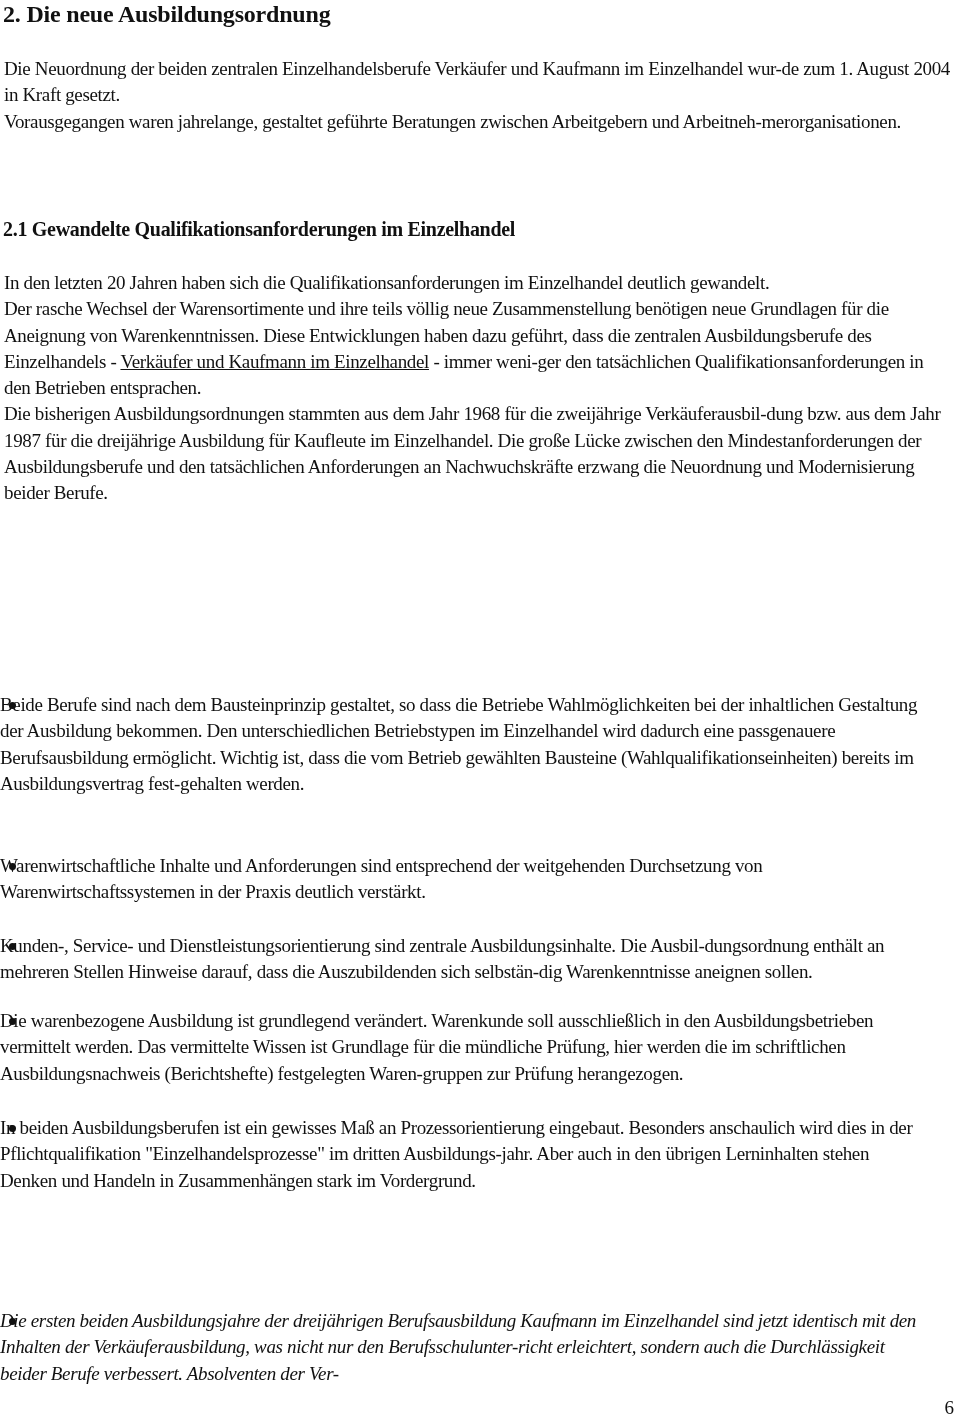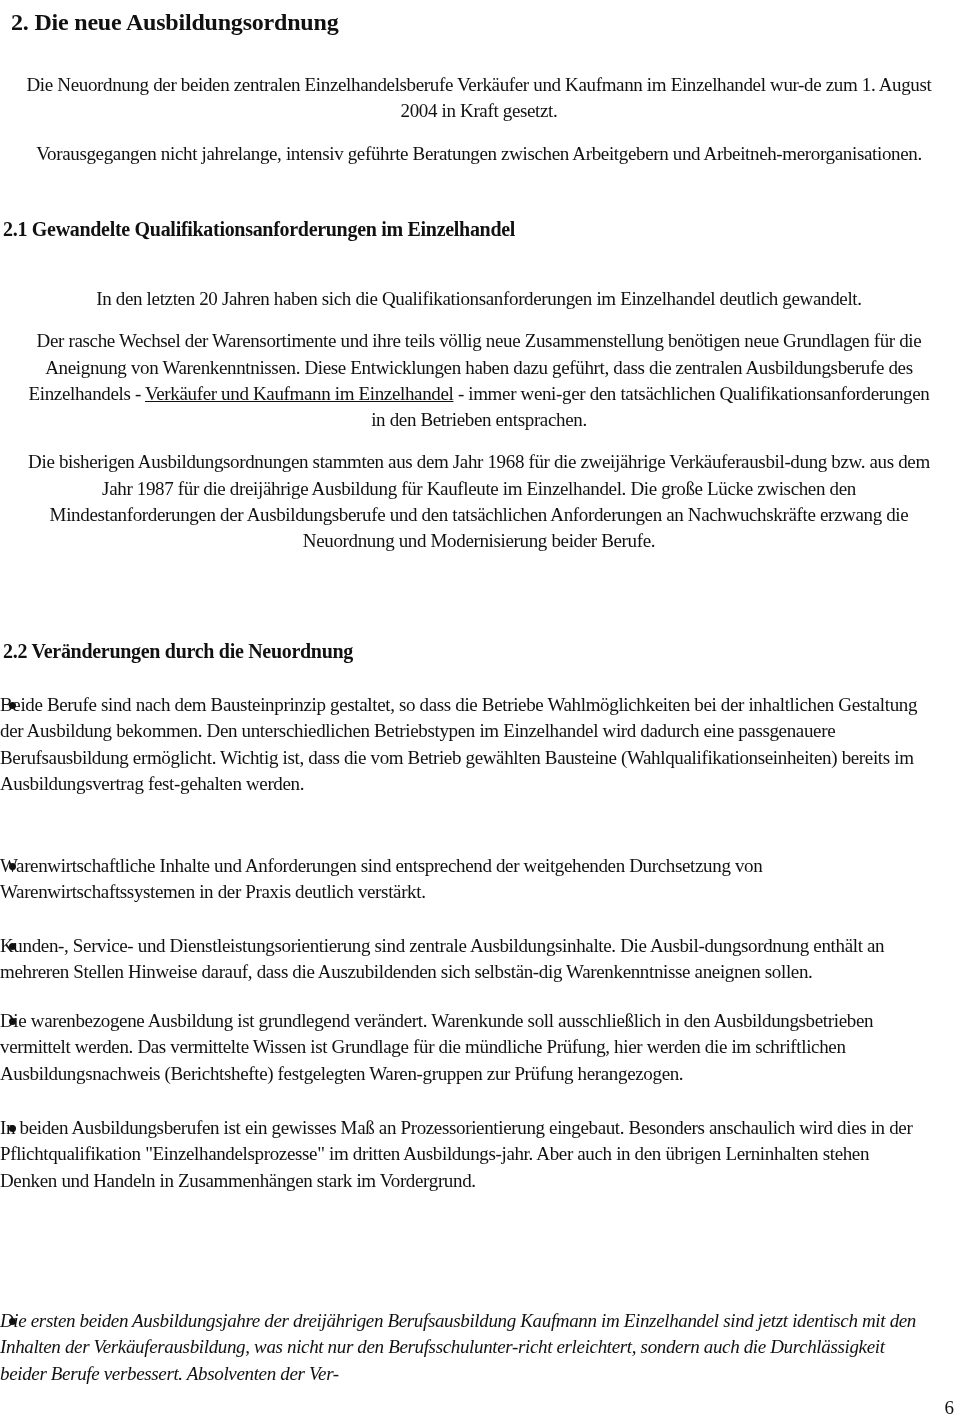--- a/index.html
+++ b/index.html
@@ -2,32 +2,32 @@
 <html><head>
   <meta charset="utf-8">
   <style>
     html, body { margin: 0; padding: 0; background: #ffffff; }
     body {
       width: 960px; height: 1423px; position: relative; overflow: hidden;
       font-family: "Liberation Serif", serif; color: #111111;
     }
     .page { position: absolute; left: 0; top: 0; width: 960px; height: 1423px; }
     h1 {
-      position: absolute; left: 3px; top: 0px; margin: 8px;
+      position: absolute; left: 3px; top: 0px; margin: 0;
       font-size: 24px; font-weight: bold; line-height: 28px; letter-spacing: -0.2px;
     }
     h2 {
       position: absolute; left: 3px; margin: 0;
       font-size: 20px; font-weight: bold; line-height: 26px; letter-spacing: -0.3px;
     }
     .para {
       position: absolute; left: 4px; width: 950px; margin: 0;
       font-size: 19px; line-height: 26.3px; letter-spacing: -0.35px;
     }
-    .para p { margin: 16px; text-align: center; }
+    .para p { margin: 0; }
     .u { text-decoration: underline; }
     ul.bullets { list-style: none; margin: 0; padding: 0; }
     .bullet {
       position: absolute; left: 0; width: 955px;
       font-size: 19px; line-height: 26.3px; letter-spacing: -0.35px;
     }
     .bullet .dot {
       position: absolute; left: 9px; top: 10px; width: 7px; height: 7px;
       border-radius: 50%; background: #111111;
     }
@@ -39,32 +39,31 @@
   </style>
 </head>
 <body>
 
 <div class="page">
 
   <h1>2. Die neue Ausbildungsordnung</h1>
 
   <div class="para" style="top:56px;">
     <p>Die Neuordnung der beiden zentralen Einzelhandelsberufe Verkäufer und Kaufmann im Einzelhandel wur-de zum 1. August 2004 in Kraft gesetzt.</p>
-    <p>Vorausgegangen nicht jahrelange, intensiv geführte Beratungen zwischen Arbeitgebern und Arbeitneh-merorganisationen.</p>
+    <p>Vorausgegangen waren jahrelange, gestaltet geführte Beratungen zwischen Arbeitgebern und Arbeitneh-merorganisationen.</p>
   </div>
 
   <h2 style="top:216px;">2.1 Gewandelte Qualifikationsanforderungen im Einzelhandel</h2>
 
   <div class="para" style="top:270px;">
     <p>In den letzten 20 Jahren haben sich die Qualifikationsanforderungen im Einzelhandel deutlich gewandelt.</p>
     <p><span>Der rasche Wechsel der Warensortimente und ihre teils völlig neue Zusammenstellung benötigen neue Grundlagen für die Aneignung von Warenkenntnissen. Diese Entwicklungen haben dazu geführt, dass die zentralen Ausbildungsberufe des Einzelhandels - </span><span class="u">Verkäufer und Kaufmann im Einzelhandel</span><span> - immer weni-ger den tatsächlichen Qualifikationsanforderungen in den Betrieben entsprachen.</span></p>
     <p>Die bisherigen Ausbildungsordnungen stammten aus dem Jahr 1968 für die zweijährige Verkäuferausbil-dung bzw. aus dem Jahr 1987 für die dreijährige Ausbildung für Kaufleute im Einzelhandel. Die große Lücke zwischen den Mindestanforderungen der Ausbildungsberufe und den tatsächlichen Anforderungen an Nachwuchskräfte erzwang die Neuordnung und Modernisierung beider Berufe.</p>
   </div>
 
-  <h2 style="top:638px;">2.2 Veränderungen durch die Neuordnung</h2>
 
   <ul class="bullets">
     <li class="bullet" style="top:692px;">
       <span class="dot"></span>
       <span class="txt">Beide Berufe sind nach dem Bausteinprinzip gestaltet, so dass die Betriebe Wahlmöglichkeiten bei der inhaltlichen Gestaltung der Ausbildung bekommen. Den unterschiedlichen Betriebstypen im Einzelhandel wird dadurch eine passgenauere Berufsausbildung ermöglicht. Wichtig ist, dass die vom Betrieb gewählten Bausteine (Wahlqualifikationseinheiten) bereits im Ausbildungsvertrag fest-gehalten werden.</span>
     </li>
     <li class="bullet" style="top:853px;">
       <span class="dot"></span>
       <span class="txt">Warenwirtschaftliche Inhalte und Anforderungen sind entsprechend der weitgehenden Durchsetzung von Warenwirtschaftssystemen in der Praxis deutlich verstärkt.</span>
     </li>

